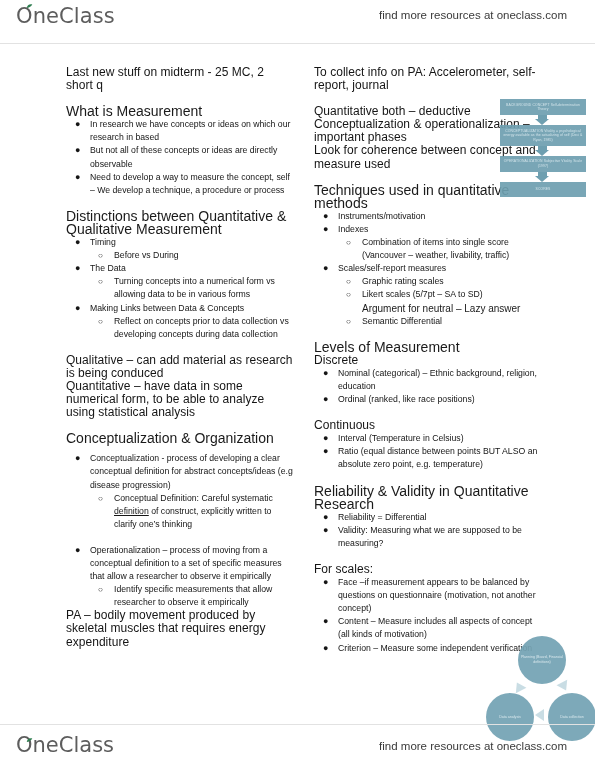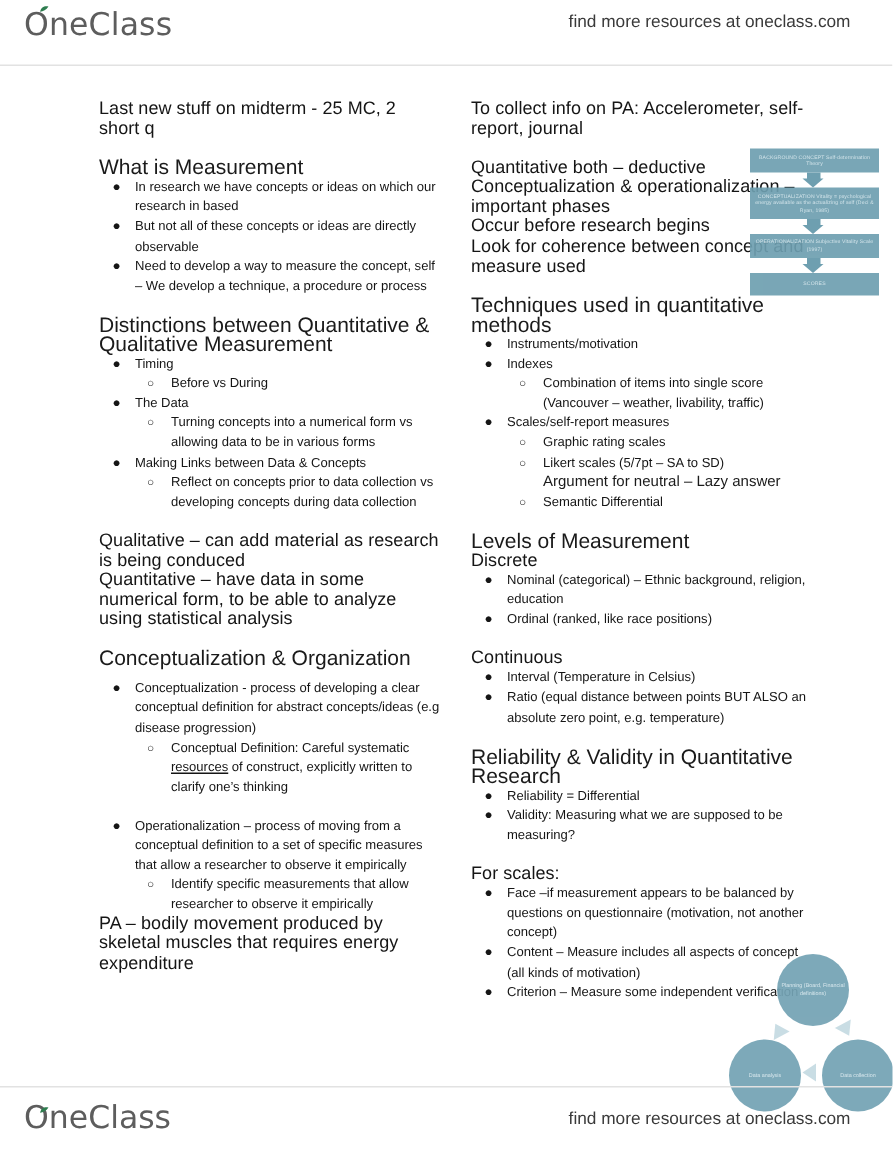--- a/index.html
+++ b/index.html
@@ -297,41 +297,40 @@
   <div class="line">Qualitative – can add material as research is being conduced</div>
   <div class="line">Quantitative – have data in some numerical form, to be able to analyze using statistical analysis</div>
 
   <div class="spacer"></div>
 
   <div class="heading">Conceptualization &amp; Organization</div>
   <div class="spacer-sm"></div>
 
   <ul class="lvl1">
     <li class="b1"><span class="mk">●</span><span>Conceptualization - process of developing a clear conceptual definition for abstract concepts/ideas (e.g disease progression)</span></li>
-    <li class="b2"><span class="mk">○</span><span><span>Conceptual Definition: Careful systematic </span><span class="u">resources</span><span> of construct, explicitly written to clarify one’s thinking</span></span></li>
+    <li class="b2"><span class="mk">○</span><span><span>Conceptual Definition: Careful systematic </span><span class="u">definition</span><span> of construct, explicitly written to clarify one’s thinking</span></span></li>
   </ul>
 
   <div class="spacer"></div>
 
   <ul class="lvl1">
     <li class="b1"><span class="mk">●</span><span>Operationalization – process of moving from a conceptual definition to a set of specific measures that allow a researcher to observe it empirically</span></li>
     <li class="b2"><span class="mk">○</span><span>Identify specific measurements that allow researcher to observe it empirically</span></li>
   </ul>
 
   <div class="line">PA – bodily movement produced by skeletal muscles that requires energy expenditure</div>
 </div>
 
 <div class="col col-right">
 
   <div class="line">To collect info on PA: Accelerometer, self-report, journal</div>
   <div class="spacer"></div>
 
   <div class="line">Quantitative both – deductive</div>
   <div class="line">Conceptualization &amp; operationalization – important phases</div>
-  <div class="line">Occur before research begins</div>
   <div class="line">Look for coherence between concept and measure used</div>
 
   <div class="spacer"></div>
 
   <div class="heading">Techniques used in quantitative methods</div>
   <ul class="lvl1">
     <li class="b1"><span class="mk">●</span><span>Instruments/motivation</span></li>
     <li class="b1"><span class="mk">●</span><span>Indexes</span></li>
     <li class="b2"><span class="mk">○</span><span>Combination of items into single score (Vancouver – weather, livability, traffic)</span></li>
     <li class="b1"><span class="mk">●</span><span>Scales/self-report measures</span></li>

